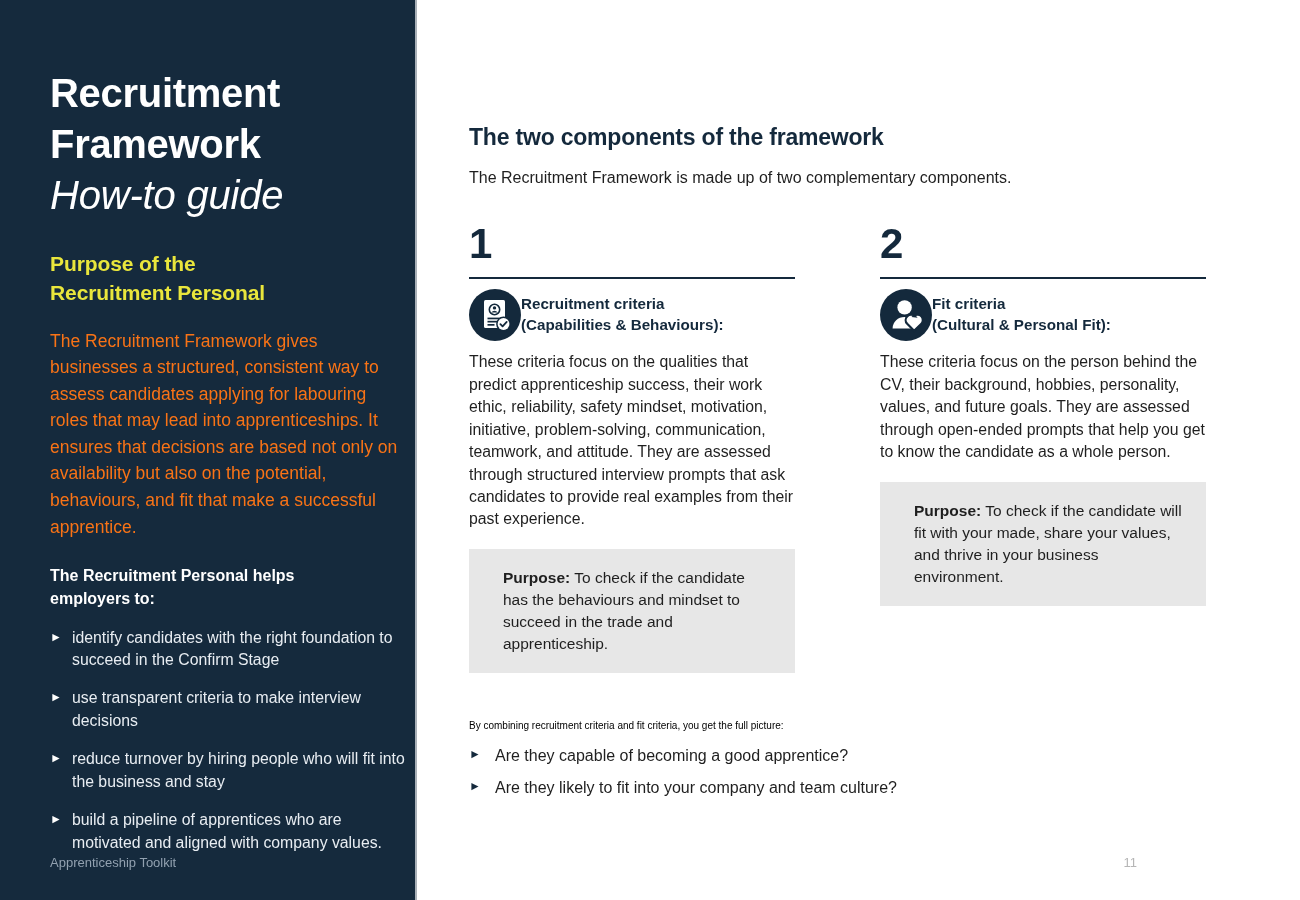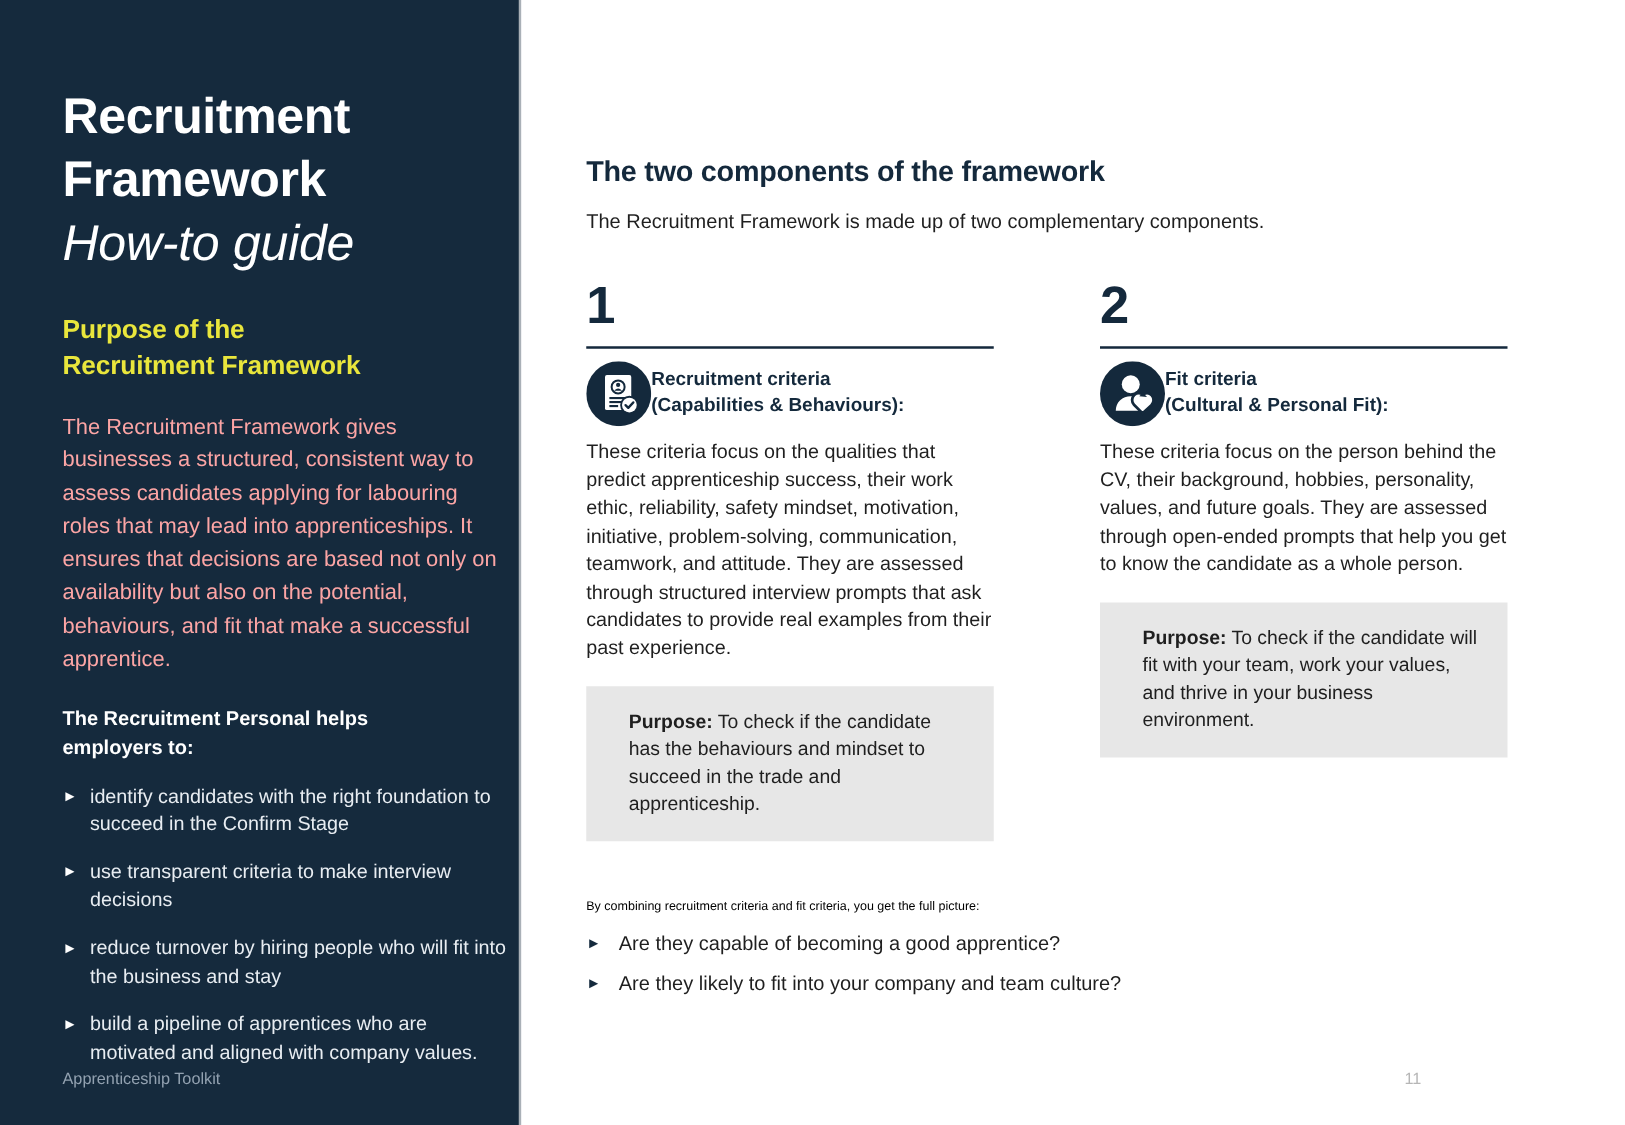--- a/index.html
+++ b/index.html
@@ -59,21 +59,21 @@
     margin-top: 28px;
     color: #e9e63c;
     font-size: 21px;
     font-weight: bold;
     line-height: 1.38;
     letter-spacing: -0.1px;
   }
 
   .side-para {
     margin-top: 20px;
-    color: #fca5a5;
+    color: #f97316;
     font-size: 17.5px;
     line-height: 1.52;
     width: 348px;
   }
 
   .side-subhead {
     margin-top: 24px;
     color: #ffffff;
     font-size: 16px;
     font-weight: bold;
@@ -233,21 +233,21 @@
     <div class="sidebar-inner">
 
       <div class="title-block">
         <div class="title-line">Recruitment</div>
         <div class="title-line">Framework</div>
         <div class="title-line italic">How-to guide</div>
       </div>
 
       <div class="side-heading">
         <div>Purpose of the</div>
-        <div>Recruitment Framework</div>
+        <div>Recruitment Personal</div>
       </div>
 
       <p class="side-para">The Recruitment Framework gives businesses a structured, consistent way to assess candidates applying for labouring roles that may lead into apprenticeships. It ensures that decisions are based not only on availability but also on the potential, behaviours, and fit that make a successful apprentice.</p>
 
       <p class="side-subhead">The Recruitment Personal helps employers to:</p>
 
       <ul class="side-list">
         <li>
           <span class="bullet-tri">►</span>
           <span class="li-text">identify candidates with the right foundation to succeed in the Confirm Stage</span>
@@ -320,21 +320,21 @@
                 <path d="M33.8 27.2c2.1-2.2 5.6-2.1 7.6 0.1 2 2.2 1.9 5.7-0.3 7.8l-7 6.6-6.9-6.9c-2.1-2.2-2-5.6 0.2-7.7 2.1-2.1 5.5-2 7.5 0.2z" fill="#ffffff" stroke="#14293c" stroke-width="2.2"></path>
               </svg>
             </span>
             <div class="col-head-text">
               <div>Fit criteria</div>
               <div>(Cultural &amp; Personal Fit):</div>
             </div>
           </div>
           <p class="col-body">These criteria focus on the person behind the CV, their background, hobbies, personality, values, and future goals. They are assessed through open-ended prompts that help you get to know the candidate as a whole person.</p>
           <div class="purpose-box">
-            <b>Purpose:</b><span> To check if the candidate will fit with your team, work your values, and thrive in your business environment.</span>
+            <b>Purpose:</b><span> To check if the candidate will fit with your made, share your values, and thrive in your business environment.</span>
           </div>
         </div>
 
       </div>
 
       <div class="closing">
         <p class="closing-lead">By combining recruitment criteria and fit criteria, you get the full picture:</p>
         <ul class="closing-list">
           <li>
             <span class="bullet-tri">►</span>

